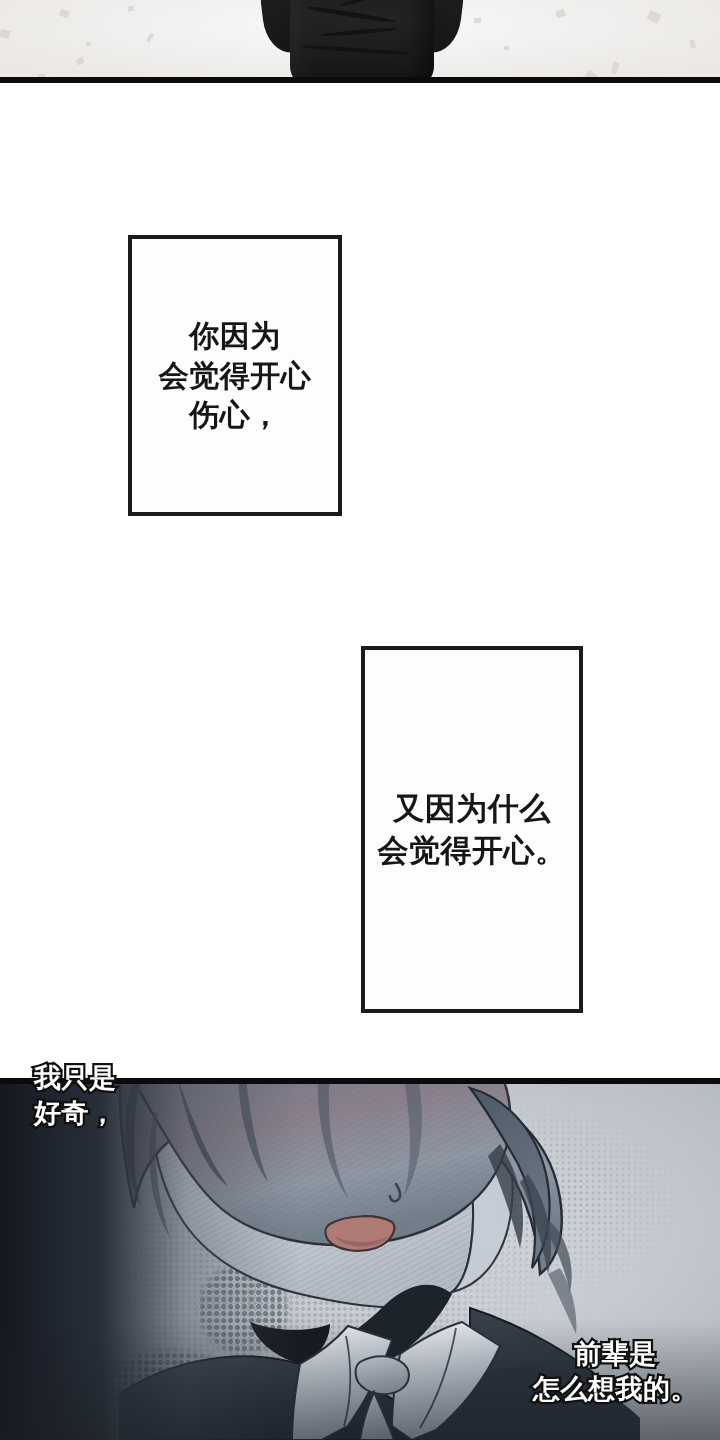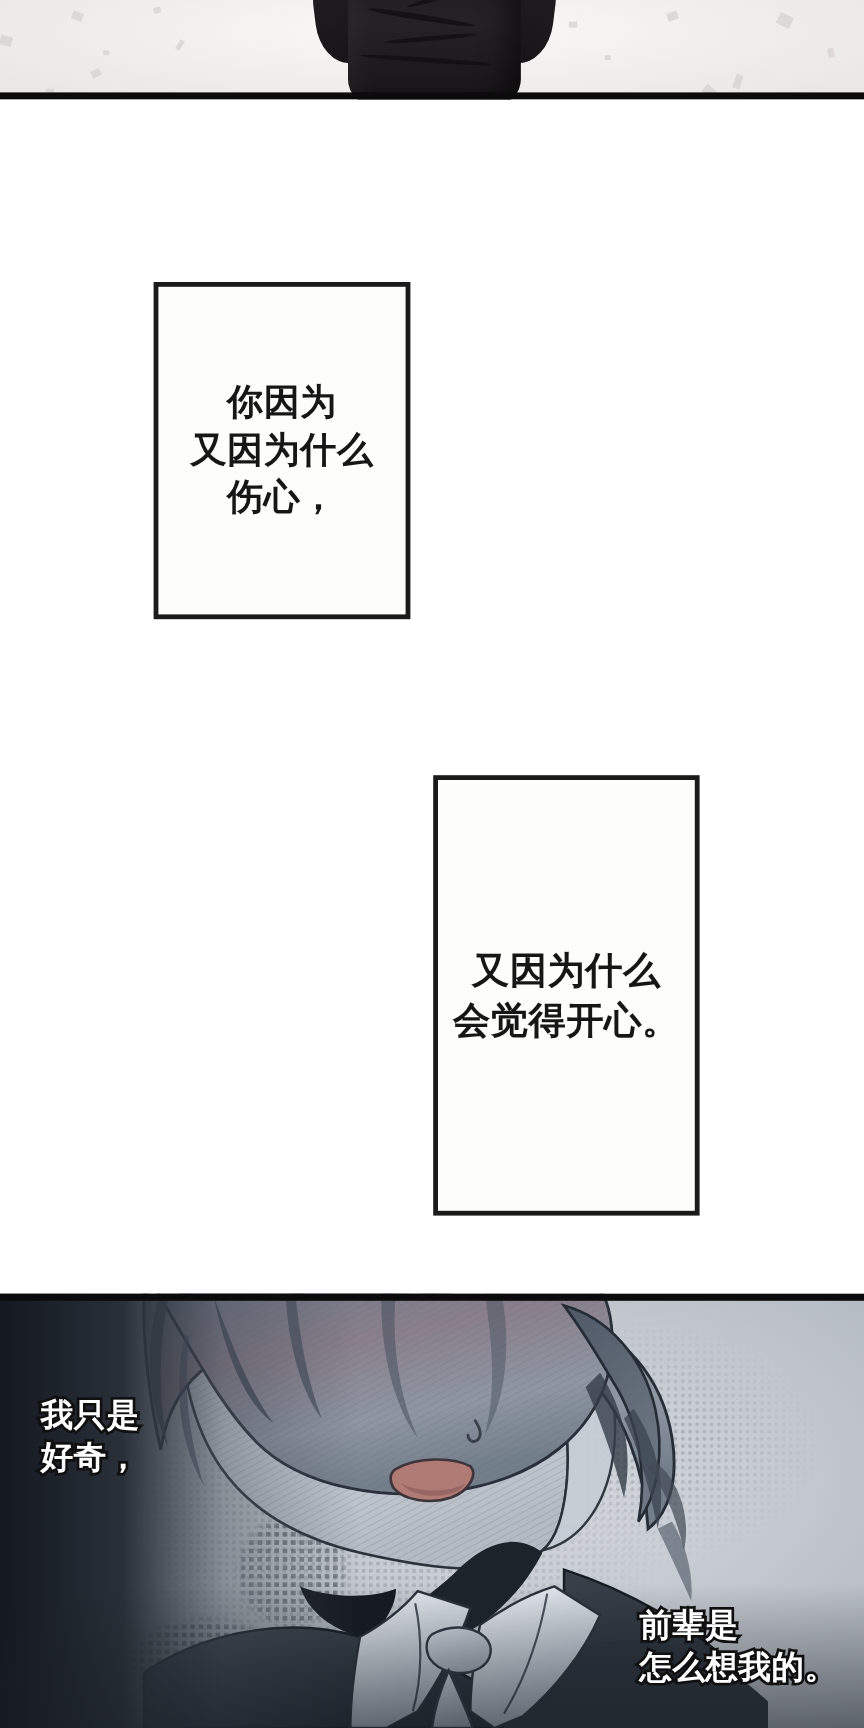--- a/index.html
+++ b/index.html
@@ -244,28 +244,29 @@
     font-weight: 700;
     line-height: 1.3;
     letter-spacing: .5px;
     -webkit-text-stroke: 4.5px #111111;
     paint-order: stroke fill;
     text-shadow:
       0 0 1px #111, 1px 1px 0 #111, -1px -1px 0 #111;
   }
   #dialogue-left {
     left: 34px;
-    top: 1162px;
+    top: 1061px;
     font-size: 27px;
     text-align: left;
   }
   #dialogue-right {
     right: 22px;
     top: 1337px;
     font-size: 27px;
+    text-align: center;
   }
 </style>
 </head>
 <body>
 
 <div class="page">
 
   <div class="panel-top">
     <div class="top-bg"></div>
 
@@ -297,21 +298,21 @@
       </div>
     </div>
 
     <div class="divider-bar" style="top:77px;"></div>
   </div>
 
   <div class="gutter"></div>
 
   <div class="caption-box" id="caption-1">
     <div class="lines" style="white-space:pre-line;">你因为
-又因为什么
+会觉得开心
 伤心，</div>
   </div>
 
   <div class="caption-box" id="caption-2">
     <div class="lines" style="white-space:pre-line;">又因为什么
 会觉得开心。</div>
   </div>
 
   <div class="panel-bottom">
     <div class="bp-sky"></div>

